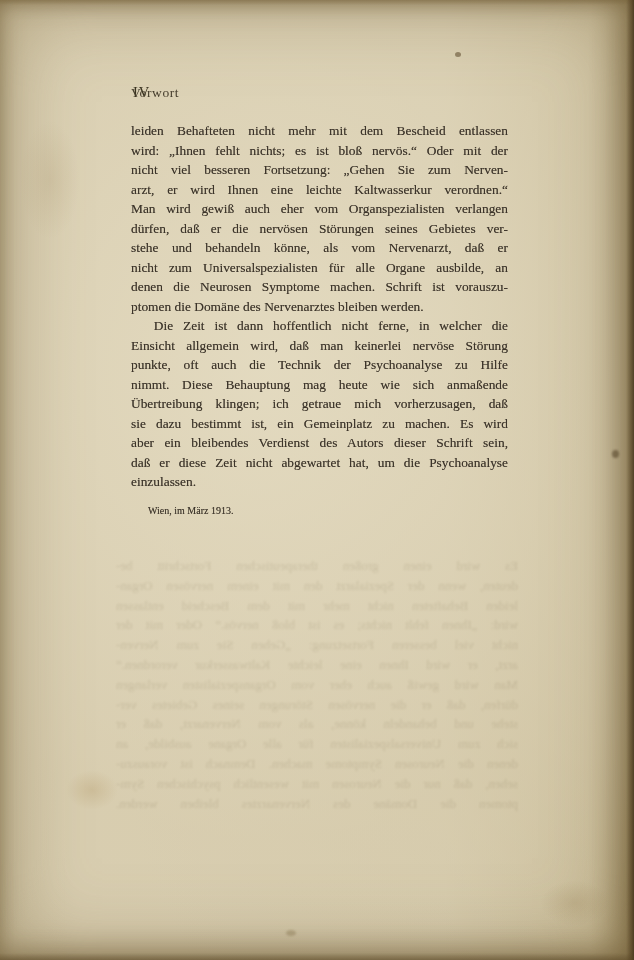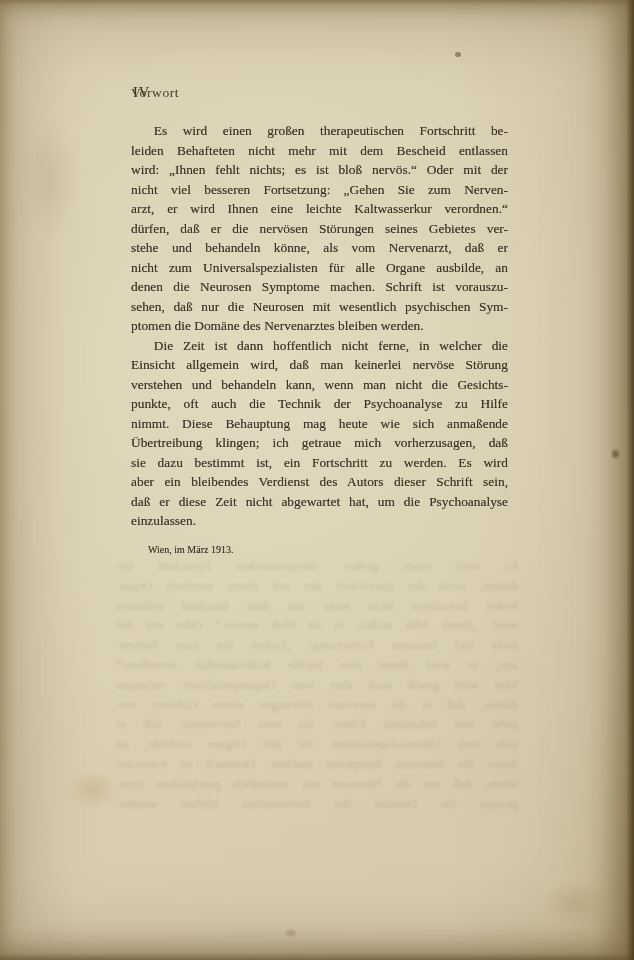--- a/index.html
+++ b/index.html
@@ -111,41 +111,39 @@
 
   <div class="foreground">
     <div class="header-row">
       <span class="page-number">IV</span>
       <span class="running-head">Vorwort</span>
     </div>
 
     <div class="text-block">
       <div class="paragraph">
 
-      <div class="line first-line">Es wird einen großen therapeutischen Fortschritt be-</div>
           <div class="line">leiden Behafteten nicht mehr mit dem Bescheid entlassen</div>
           <div class="line">wird: „Ihnen fehlt nichts; es ist bloß nervös.“ Oder mit der</div>
           <div class="line">nicht viel besseren Fortsetzung: „Gehen Sie zum Nerven-</div>
           <div class="line">arzt, er wird Ihnen eine leichte Kaltwasserkur verordnen.“</div>
+          <div class="line">Man wird gewiß auch eher vom Organspezialisten verlangen</div>
           <div class="line">dürfen, daß er die nervösen Störungen seines Gebietes ver-</div>
           <div class="line">stehe und behandeln könne, als vom Nervenarzt, daß er</div>
           <div class="line">nicht zum Universalspezialisten für alle Organe ausbilde, an</div>
           <div class="line">denen die Neurosen Symptome machen. Schrift ist vorauszu-</div>
-          <div class="line">sehen, daß nur die Neurosen mit wesentlich psychischen Sym-</div>
           <div class="line last-line">ptomen die Domäne des Nervenarztes bleiben werden.</div>
         </div>
       <div class="paragraph">
 
       <div class="line first-line">Die Zeit ist dann hoffentlich nicht ferne, in welcher die</div>
           <div class="line">Einsicht allgemein wird, daß man keinerlei nervöse Störung</div>
-          <div class="line">verstehen und behandeln kann, wenn man nicht die Gesichts-</div>
           <div class="line">punkte, oft auch die Technik der Psychoanalyse zu Hilfe</div>
           <div class="line">nimmt. Diese Behauptung mag heute wie sich anmaßende</div>
           <div class="line">Übertreibung klingen; ich getraue mich vorherzusagen, daß</div>
-          <div class="line">sie dazu bestimmt ist, ein Fortschritt zu werden. Es wird</div>
+          <div class="line">sie dazu bestimmt ist, ein Gemeinplatz zu machen. Es wird</div>
           <div class="line">aber ein bleibendes Verdienst des Autors dieser Schrift sein,</div>
           <div class="line">daß er diese Zeit nicht abgewartet hat, um die Psychoanalyse</div>
           <div class="line last-line">einzulassen.</div>
         </div>
       <div class="dateline">Wien, im März 1913.</div>
     </div>
   </div>
 
   <div class="stain stain-a"></div>
   <div class="stain stain-b"></div>

